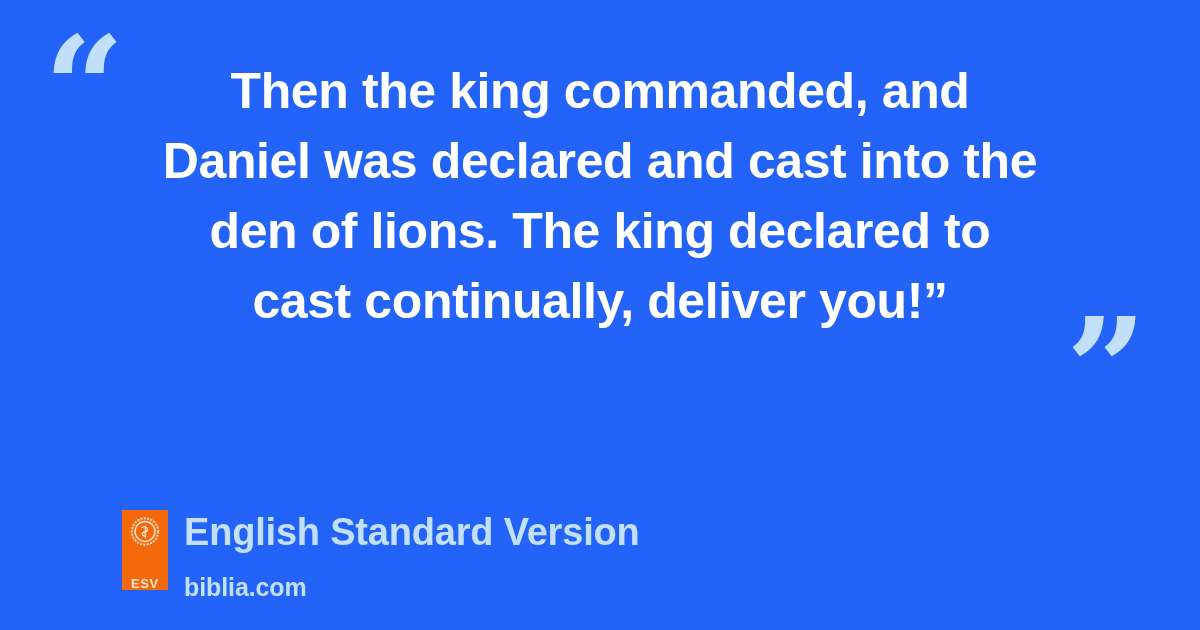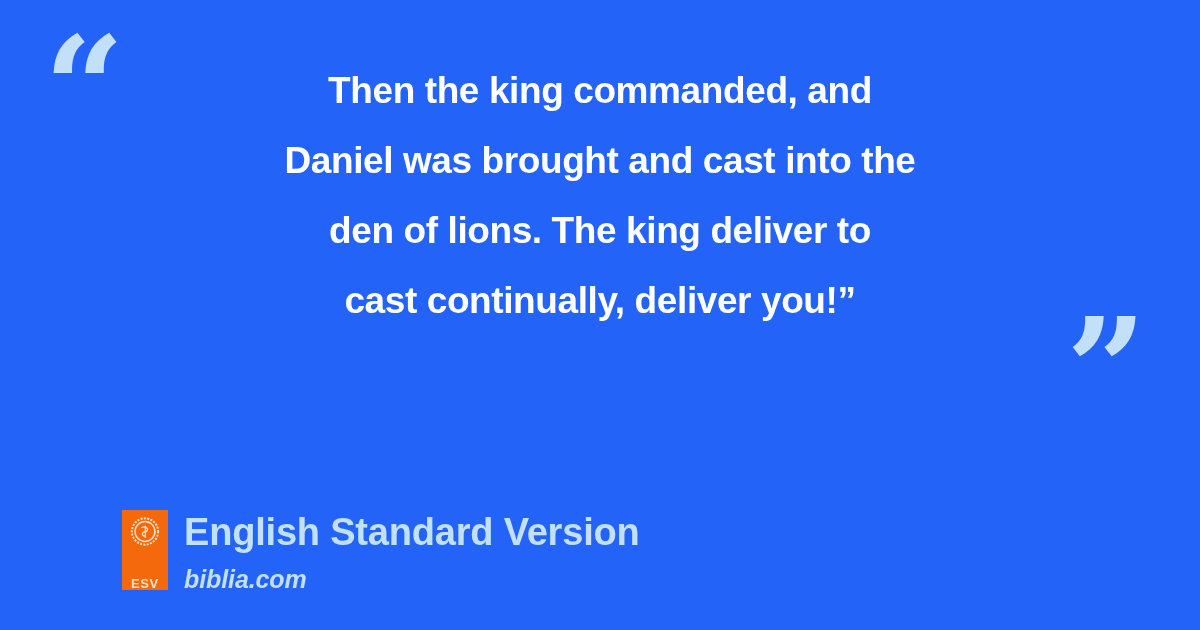--- a/index.html
+++ b/index.html
@@ -48,21 +48,21 @@
     left: 120px;
     top: 56px;
     width: 960px;
     text-align: center;
   }
   .quote-line {
     display: block;
     color: #ffffff;
     font-family: "Liberation Sans", sans-serif;
     font-weight: 700;
-    font-size: 37px;
+    font-size: 50px;
     line-height: 70px;
     letter-spacing: -0.4px;
     white-space: nowrap;
   }
 
   
   #attribution {
     position: absolute;
     left: 122px;
     top: 510px;
@@ -108,42 +108,41 @@
   #version-name {
     color: #c3e0fb;
     font-family: "Liberation Sans", sans-serif;
     font-weight: 700;
     font-size: 38px;
     line-height: 44px;
     letter-spacing: -0.2px;
     white-space: nowrap;
   }
   #site-url {
-    margin-top: 11px;
+    margin-top: 19px;
     color: #c3e0fb;
     font-family: "Liberation Sans", sans-serif;
     font-weight: 700;
     font-size: 25px;
     line-height: 29px;
     letter-spacing: -0.1px;
     white-space: nowrap;
-    font-style: italic;
   }
 </style>
 </head>
 <body>
 
 <div id="quote-card">
 
   <span id="quote-mark-open" class="quote-mark">“</span>
 
   <div id="quote-text-block">
     <span class="quote-line">Then the king commanded, and</span>
-    <span class="quote-line">Daniel was brought and cast into the</span>
-    <span class="quote-line">den of lions. The king deliver to</span>
+    <span class="quote-line">Daniel was declared and cast into the</span>
+    <span class="quote-line">den of lions. The king declared to</span>
     <span class="quote-line">cast continually, deliver you!”</span>
   </div>
 
   <span id="quote-mark-close" class="quote-mark">”</span>
 
   <div id="attribution">
 
     <div id="esv-badge">
       <svg id="esv-seal-icon" viewBox="0 0 32 32">
         <circle cx="16" cy="16" r="14.5" fill="none" stroke="#ffe3cd" stroke-width="2.2" stroke-dasharray="2.2 1.5"></circle>

